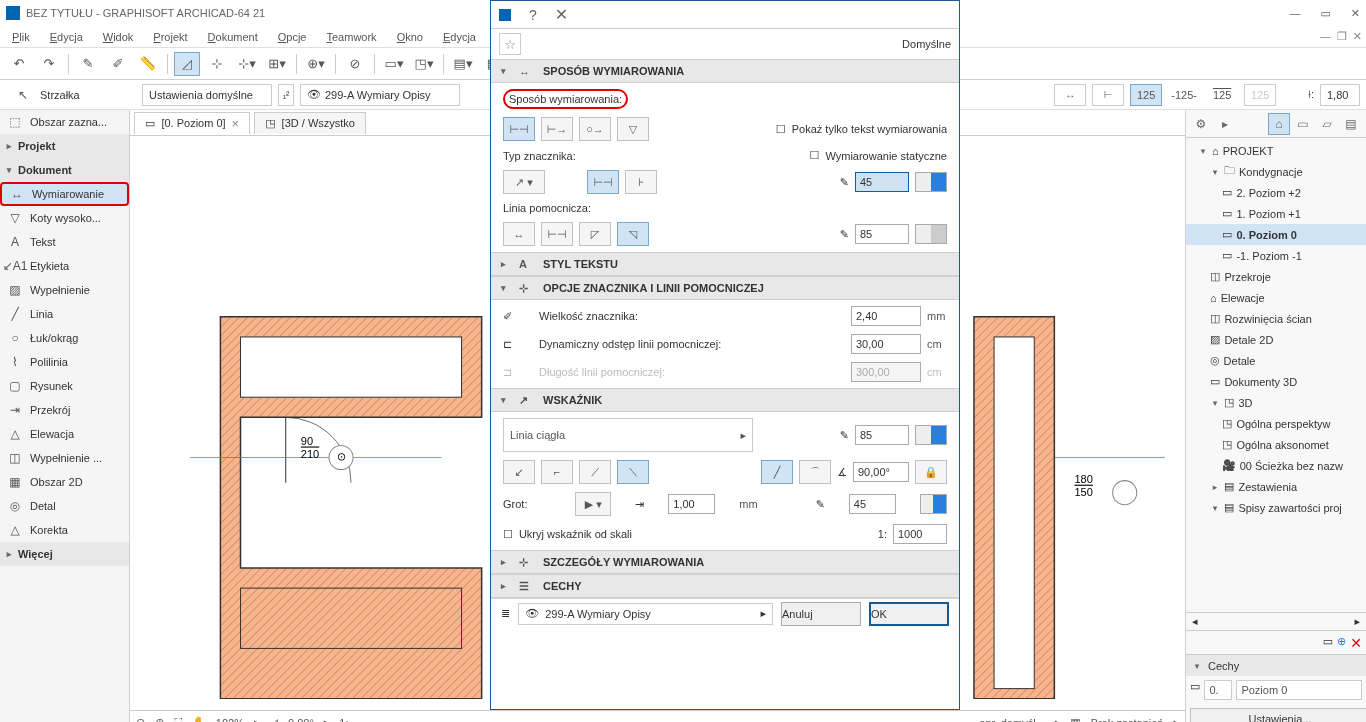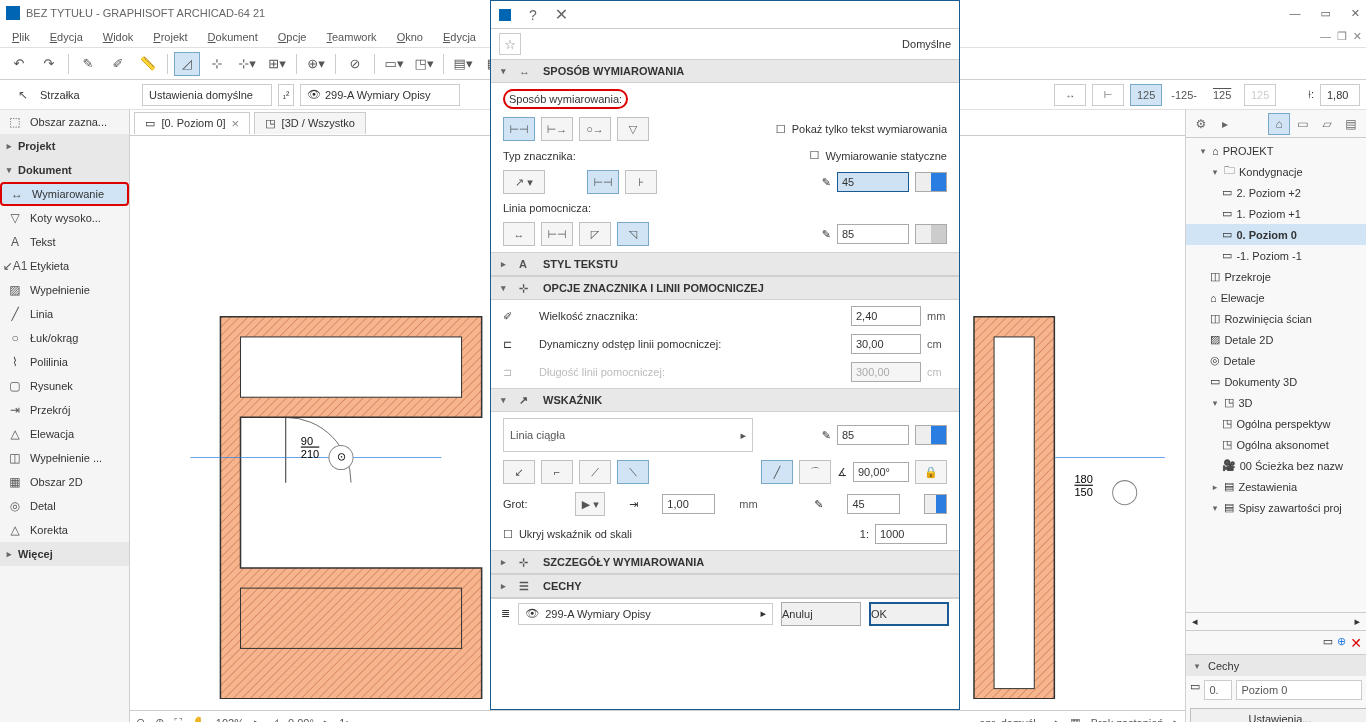--- a/index.html
+++ b/index.html
@@ -64,21 +64,21 @@
 .section-head.collapsed { background: #e8e8e8; }
 .sect-expand { font-size: 9px; color: #666; width: 10px; }
 .sect-icon { width: 16px; color: #555; }
 .section-body { padding: 6px 12px; display: flex; flex-direction: column; gap: 8px; }
 .field-label { color: #333; }
 .red-box-text { border: 2px solid #d00; border-radius: 10px; padding: 2px 4px; display: inline-block; }
 .btn-row { display: flex; gap: 6px; align-items: center; }
 .mini-btn { width: 32px; height: 24px; border: 1px solid #c0c0c0; background: #f5f5f5; display: flex; align-items: center; justify-content: center; font-size: 11px; color: #555; }
 .mini-btn.sel { background: #d0e4f5; border-color: #7aa8c8; }
 .check-row { display: flex; align-items: center; gap: 6px; }
-.num-input { width: 72px; height: 20px; border: 1px solid #aaa; background: #fff; padding: 0 4px; display: flex; align-items: center; }
+.num-input { width: 54px; height: 20px; border: 1px solid #aaa; background: #fff; padding: 0 4px; display: flex; align-items: center; }
 .num-input.sel { border: 1px solid #1a5a93; background: #cfe2f3; }
 .num-input.dis { color: #aaa; background: #f5f5f5; }
 .pen-swatch { width: 32px; height: 20px; border: 1px solid #aaa; display: flex; }
 .pen-swatch .p1 { flex: 1; background: #eee; }
 .pen-swatch .p2 { flex: 1; background: #2a7de1; }
 .two-col { display: flex; justify-content: space-between; align-items: center; gap: 8px; }
 .grot-line { display: flex; align-items: center; gap: 24px; }
 .layer-row { height: 30px; display: flex; align-items: center; padding: 0 10px; gap: 8px; border-top: 1px solid #d0d0d0; }
 .layer-sel { flex: 1; border: 1px solid #ccc; height: 22px; display: flex; align-items: center; padding: 0 6px; gap: 6px; background: #fff; }
 .dlg-btn { width: 80px; height: 24px; border: 1px solid #aaa; background: #f0f0f0; display: flex; align-items: center; justify-content: flex-start; }

